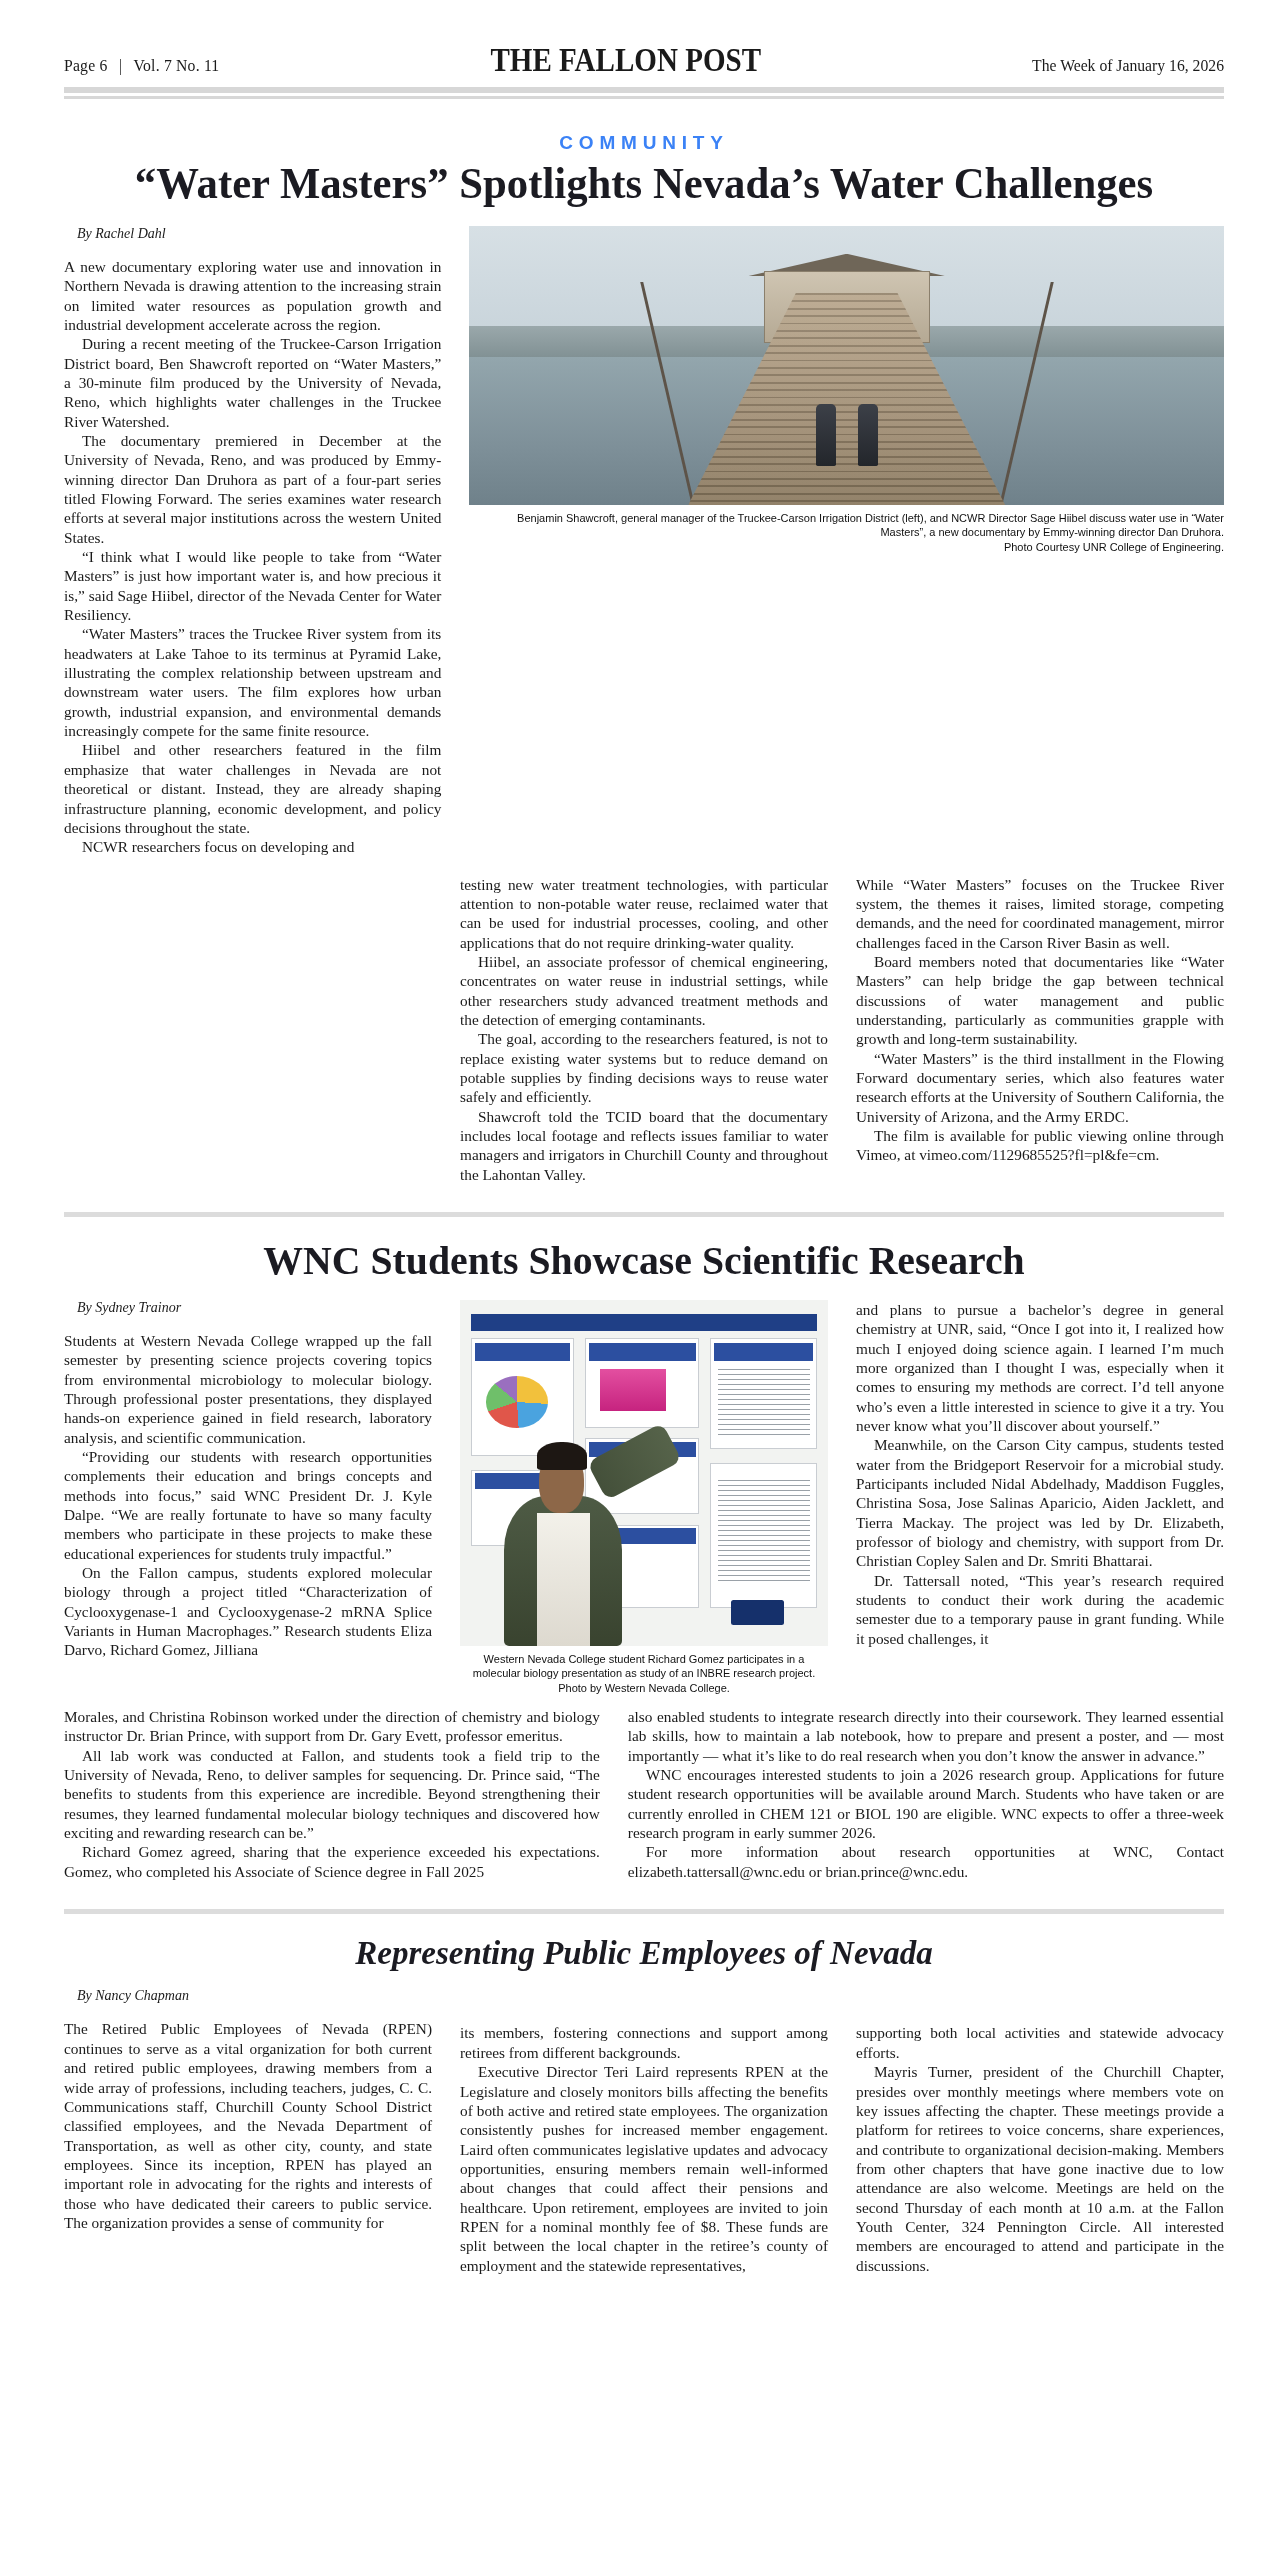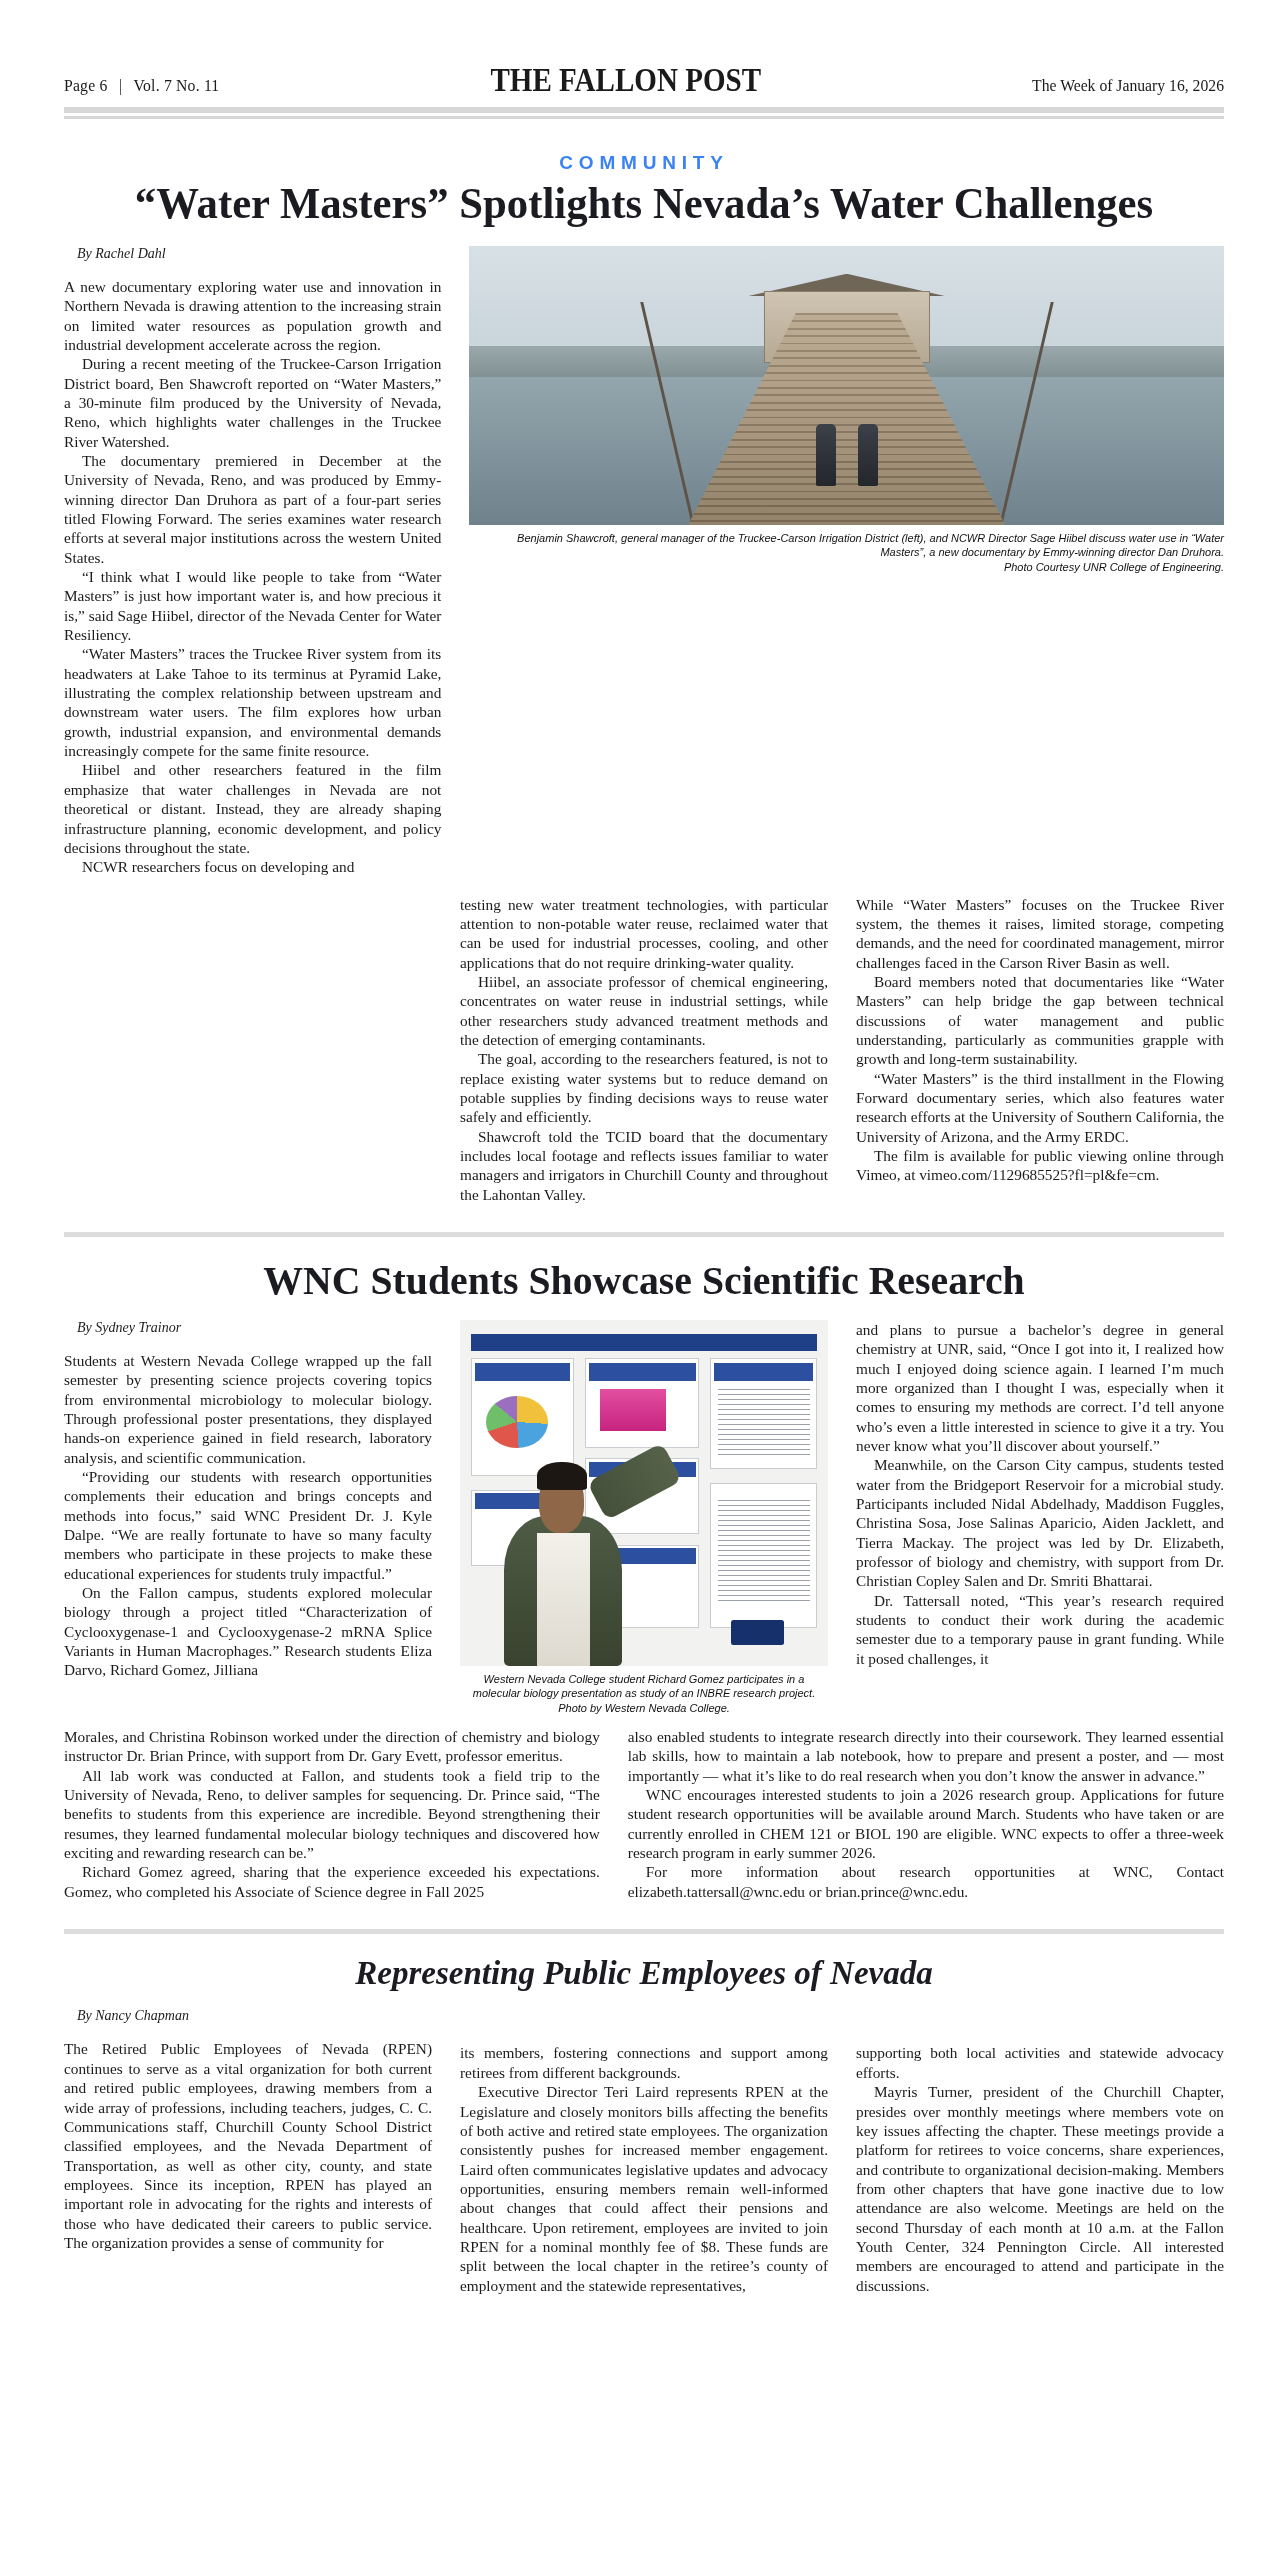--- a/index.html
+++ b/index.html
@@ -4,21 +4,21 @@
 <style>
   * { box-sizing: border-box; }
   html, body { margin:0; padding:0; }
   body {
     width:1288px; height:2576px;
     background:#ffffff;
     font-family:"Liberation Serif", serif;
     color:#1a1a1a;
     -webkit-font-smoothing:antialiased;
   }
-  .page { width:1288px; height:2576px; padding:64px 64px 0 64px; position:relative; }
+  .page { width:1288px; height:2576px; padding:44px 64px 0 64px; position:relative; }
 
   
   .masthead { display:flex; align-items:baseline; justify-content:space-between; padding-bottom:5px; }
   .mh-left { font-size:15.7px; letter-spacing:0.2px; white-space:nowrap; }
   .mh-left .sep { padding:0 7.4px; color:#333; }
   .mh-title {
     font-family:"Liberation Serif", serif;
     font-weight:bold; font-size:33px; letter-spacing:0px;
     transform:scaleX(.88); transform-origin:center;
     white-space:nowrap; line-height:1;
@@ -52,21 +52,21 @@
   p.body {
     margin:0; font-size:15.3px; line-height:1.265;
     text-align:justify; text-indent:18px;
     hyphens:auto; -webkit-hyphens:auto;
   }
   p.body.first { text-indent:0; }
 
   
   .figcap {
     font-family:"Liberation Sans", sans-serif;
-    font-style:italic; font-size:11px; line-height:1.32;
+    font-size:11px; line-height:1.32;
     text-align:right; margin-top:5.8px; color:#111;
   }
   .figcap.center { text-align:center; }
 
   .photo { width:100%; position:relative; overflow:hidden; background:#8fa3ad; }
 
   
   .photo-bridge { height:279px;
     background:
       linear-gradient(180deg,#cfd9de 0%,#c2ced6 34%,#9fb0b8 46%,#8a9ca6 48%,#7d8f99 100%);

